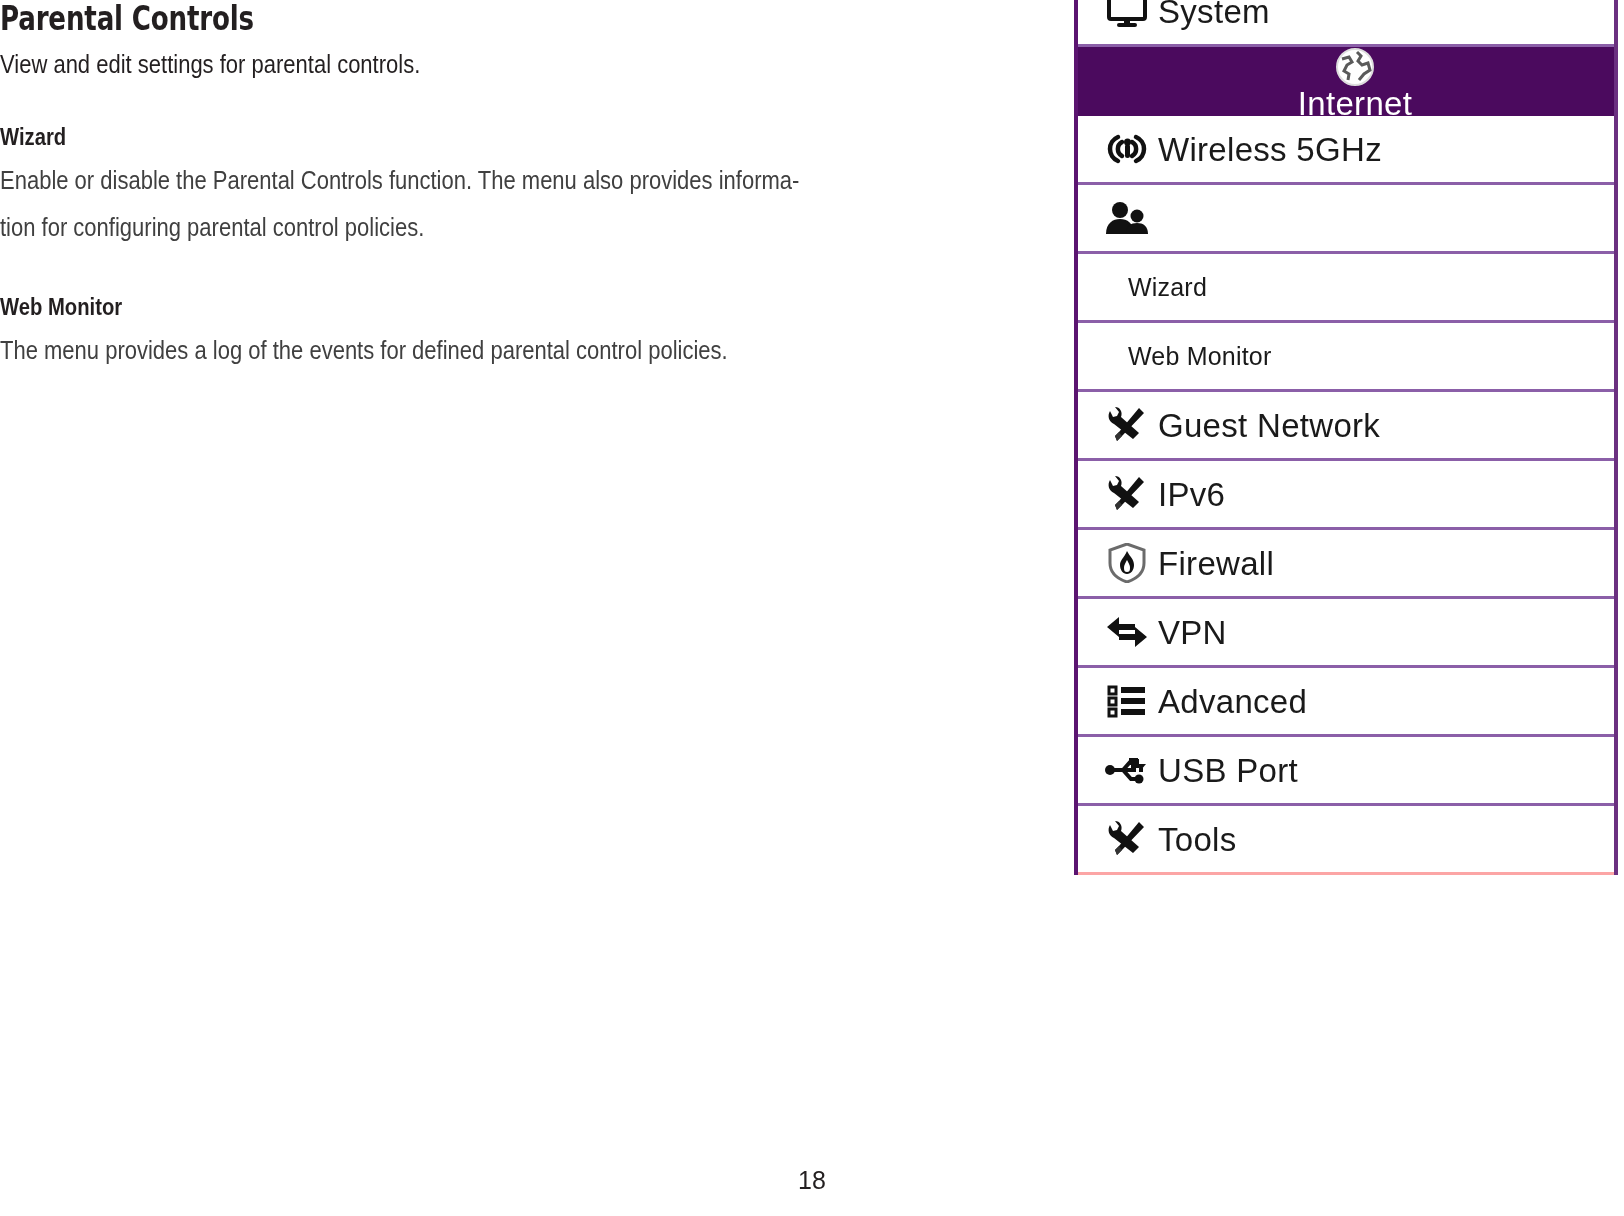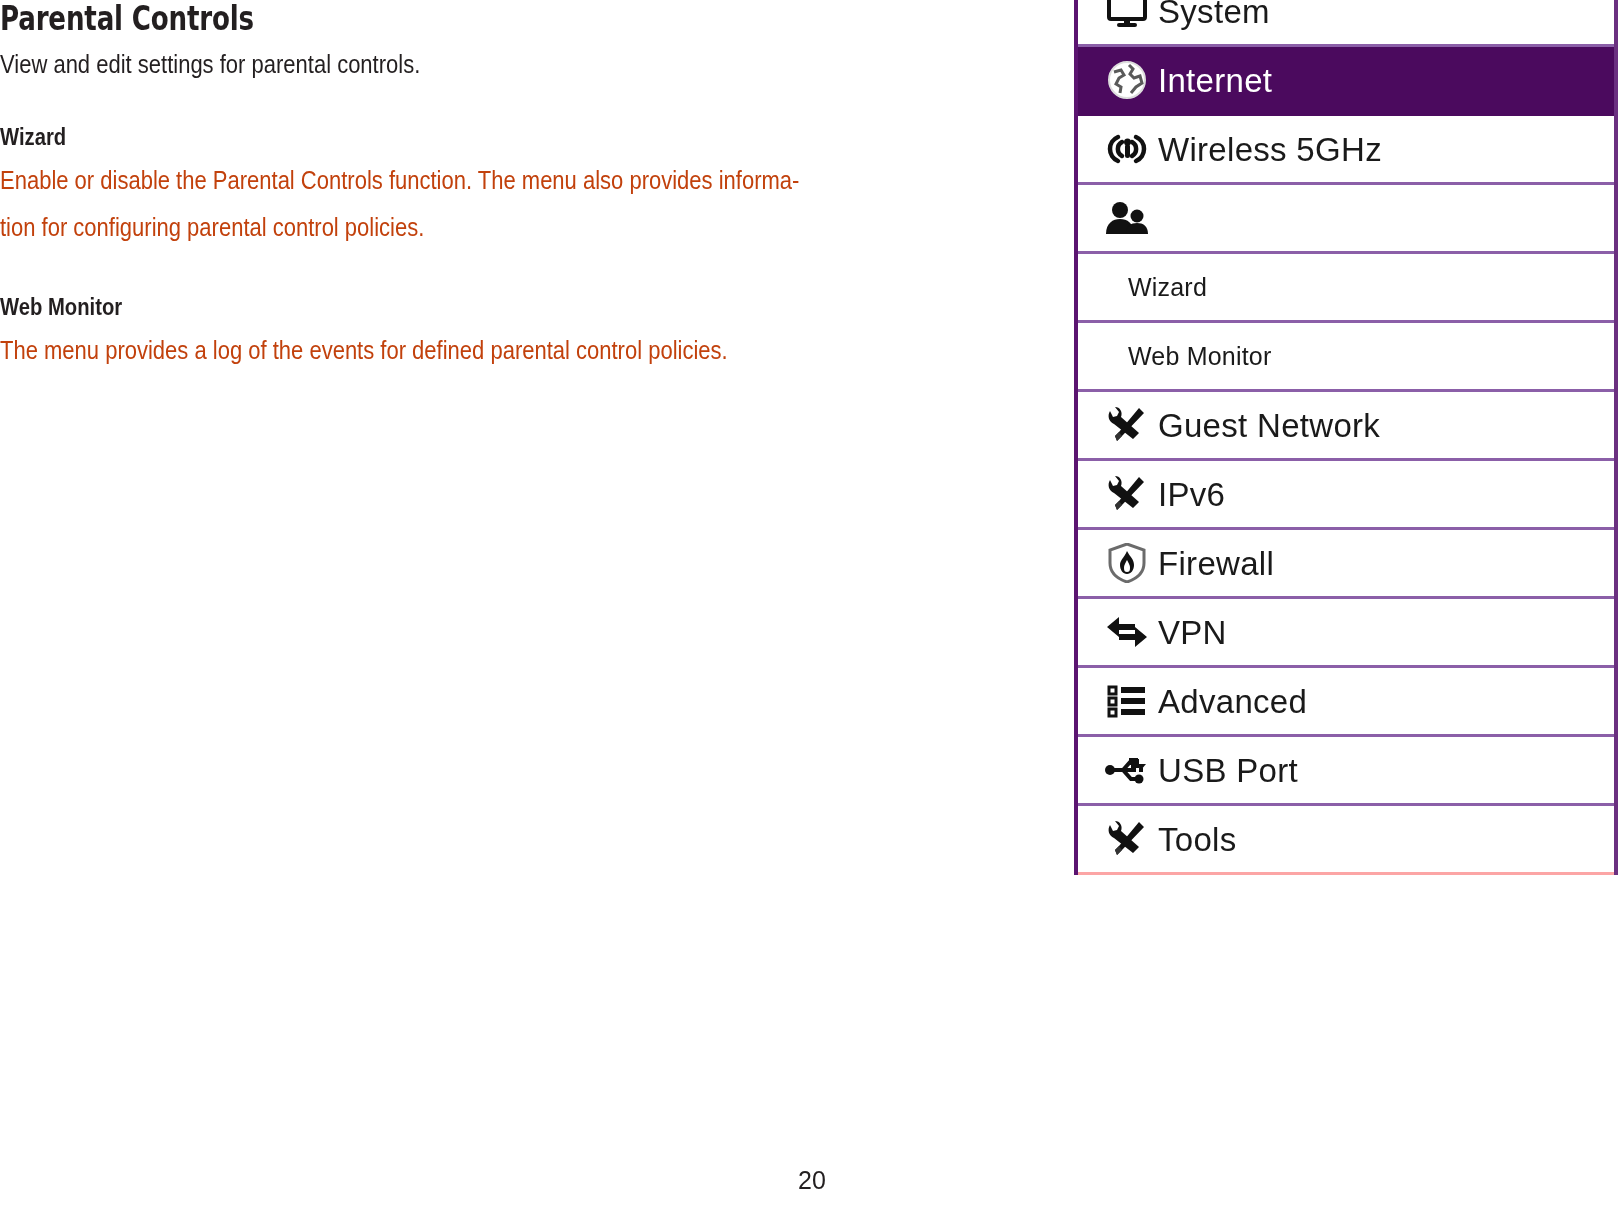--- a/index.html
+++ b/index.html
@@ -60,21 +60,21 @@
     color: #231f20;
     transform: scaleX(0.88);
     transform-origin: left top;
     white-space: nowrap;
   }
 
   .section-body {
     font-size: 25px;
     line-height: 47px;
     margin: 0;
-    color: #c2410c;
+    color: #404040;
   }
   .section-body .bline {
     display: block;
     transform: scaleX(0.88);
     transform-origin: left top;
     white-space: nowrap;
   }
 
   
   .menu-shot {
@@ -97,20 +97,21 @@
     display: flex;
     align-items: center;
     padding-left: 18px;
   }
   .menu-row:last-child {
     border-bottom: 3px solid #fca5a5;
   }
   .menu-row.active {
     background: #4b0a5e;
     border-bottom-color: #4b0a5e;
+    flex-direction: column;
   }
 
   .row-icon {
     width: 62px;
     min-width: 62px;
     height: 48px;
     display: flex;
     align-items: center;
     justify-content: center;
   }
@@ -296,13 +297,13 @@
         <svg width="42" height="40" viewBox="0 0 42 40">
           <path d="M4 6 C1 11 3 17 8 19 L27 34 L33 28 L15 12 C17 7 14 2 9 2 L13 7 L11 11 L7 12 Z" fill="#111111"></path>
           <path d="M33 3 L38 8 L16 31 L11 36 L9 31 L13 27 Z" fill="#111111"></path>
           <path d="M11 36 L9 31 L13 27 L16 31 Z" fill="#333333"></path>
         </svg>
       </span>
       <span class="row-label">Tools</span>
     </div>
   </div>
 
-<div class="page-number">20</div>
+<div class="page-number">18</div>
 
 </body></html>

